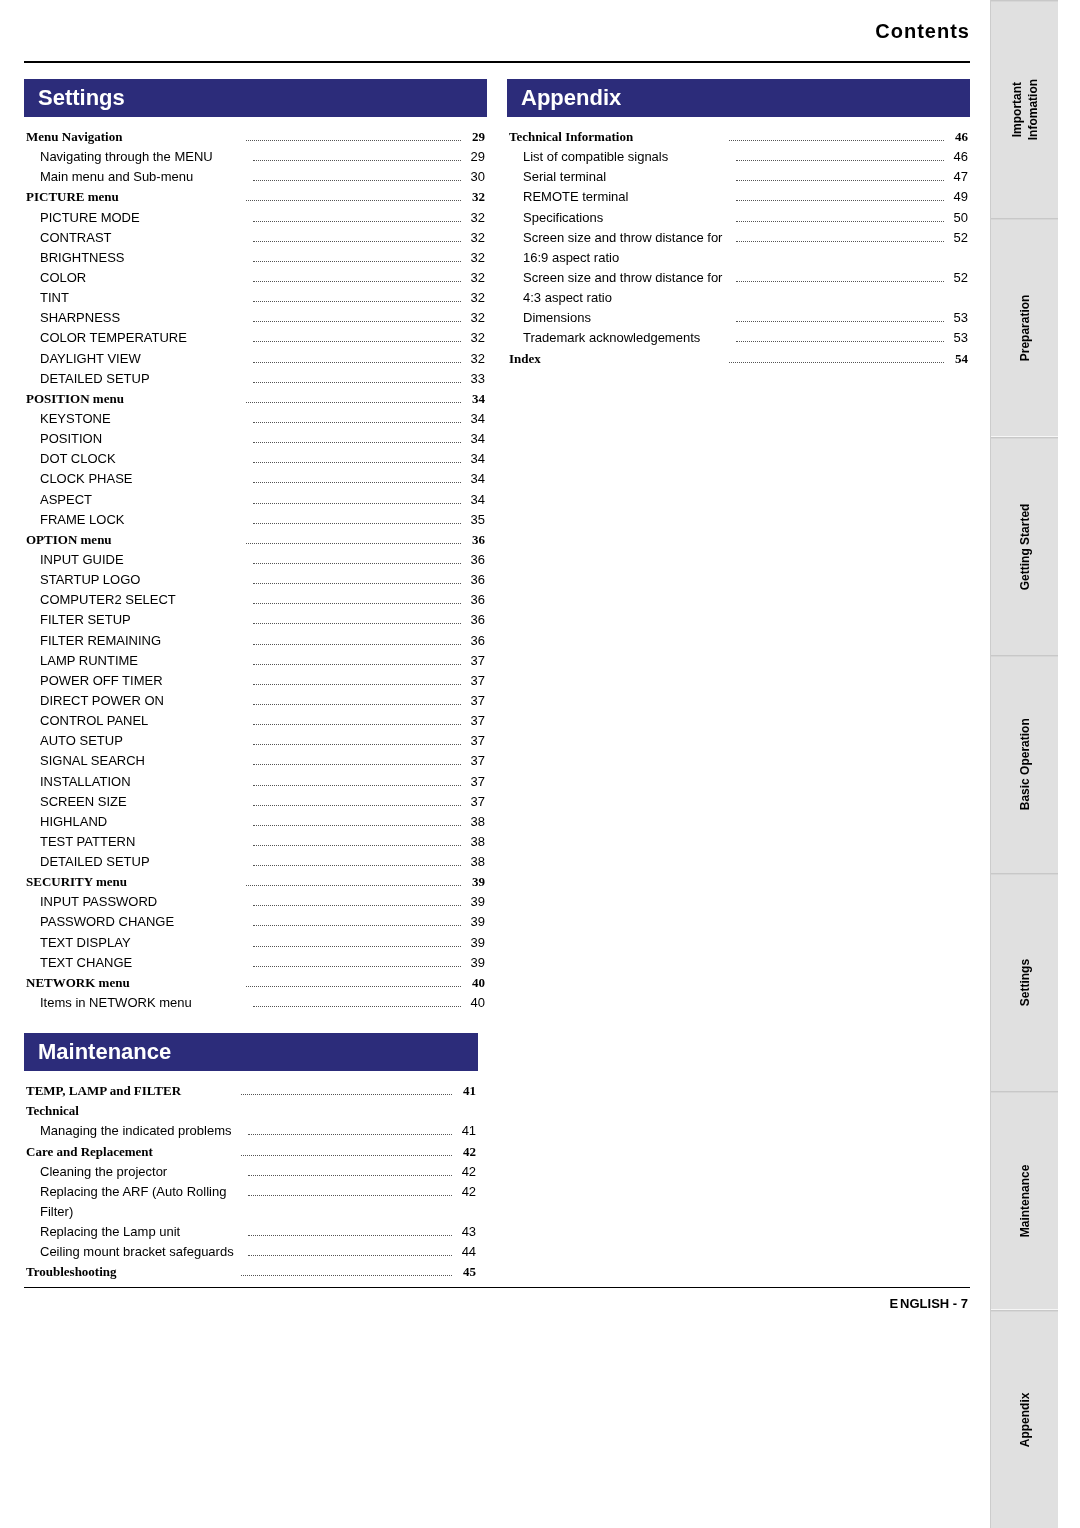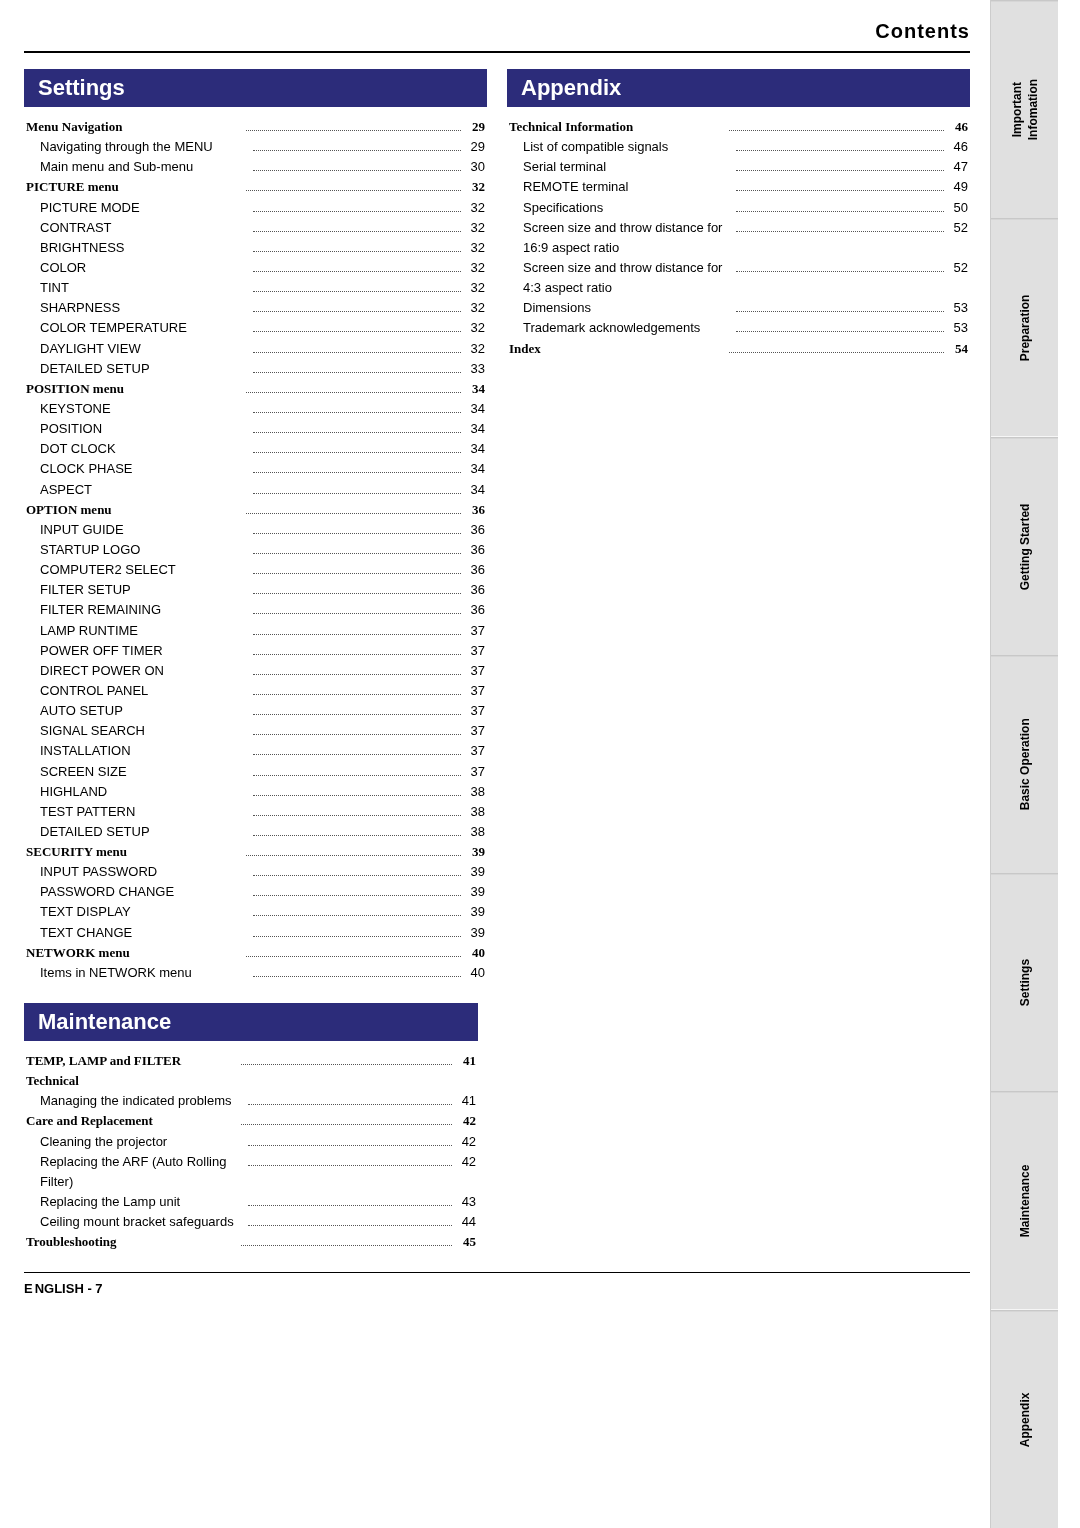--- a/index.html
+++ b/index.html
@@ -23,21 +23,21 @@
       flex: 1;
       padding: 20px 20px 20px 24px;
       max-width: 990px;
     }
 
     
     .header {
       display: flex;
       justify-content: flex-end;
       border-bottom: 2px solid #000;
-      padding-bottom: 8px;
+      padding-bottom: 18px;
       margin-bottom: 16px;
     }
     .header-title {
       font-size: 20px;
       font-weight: bold;
       letter-spacing: 1px;
     }
 
     
     .two-col {
@@ -112,25 +112,25 @@
       color: #fff;
       font-size: 22px;
       font-weight: bold;
       padding: 6px 14px;
       margin-bottom: 10px;
     }
 
     
     .footer {
       display: flex;
-      justify-content: flex-start;
+      justify-content: flex-end;
       align-items: center;
       border-top: 1px solid #000;
       padding-top: 8px;
-      margin-top: 20px;
+      margin-top: 4px;
     }
     .footer-text {
       font-size: 18px;
       font-style: italic;
       font-weight: bold;
     }
     .footer-text span {
       font-size: 13px;
       font-style: normal;
       font-weight: bold;
@@ -272,20 +272,25 @@
             </li>
             <li class="toc-item indented">
               <span class="toc-label">CLOCK PHASE</span>
               <span class="toc-dots"></span>
               <span class="toc-page">34</span>
             </li>
             <li class="toc-item indented">
               <span class="toc-label">ASPECT</span>
               <span class="toc-dots"></span>
               <span class="toc-page">34</span>
+            </li>
+            <li class="toc-item indented">
+              <span class="toc-label">FRAME LOCK</span>
+              <span class="toc-dots"></span>
+              <span class="toc-page">35</span>
             </li>
             <li class="toc-item bold">
               <span class="toc-label">OPTION menu</span>
               <span class="toc-dots"></span>
               <span class="toc-page">36</span>
             </li>
             <li class="toc-item indented">
               <span class="toc-label">INPUT GUIDE</span>
               <span class="toc-dots"></span>
               <span class="toc-page">36</span>

